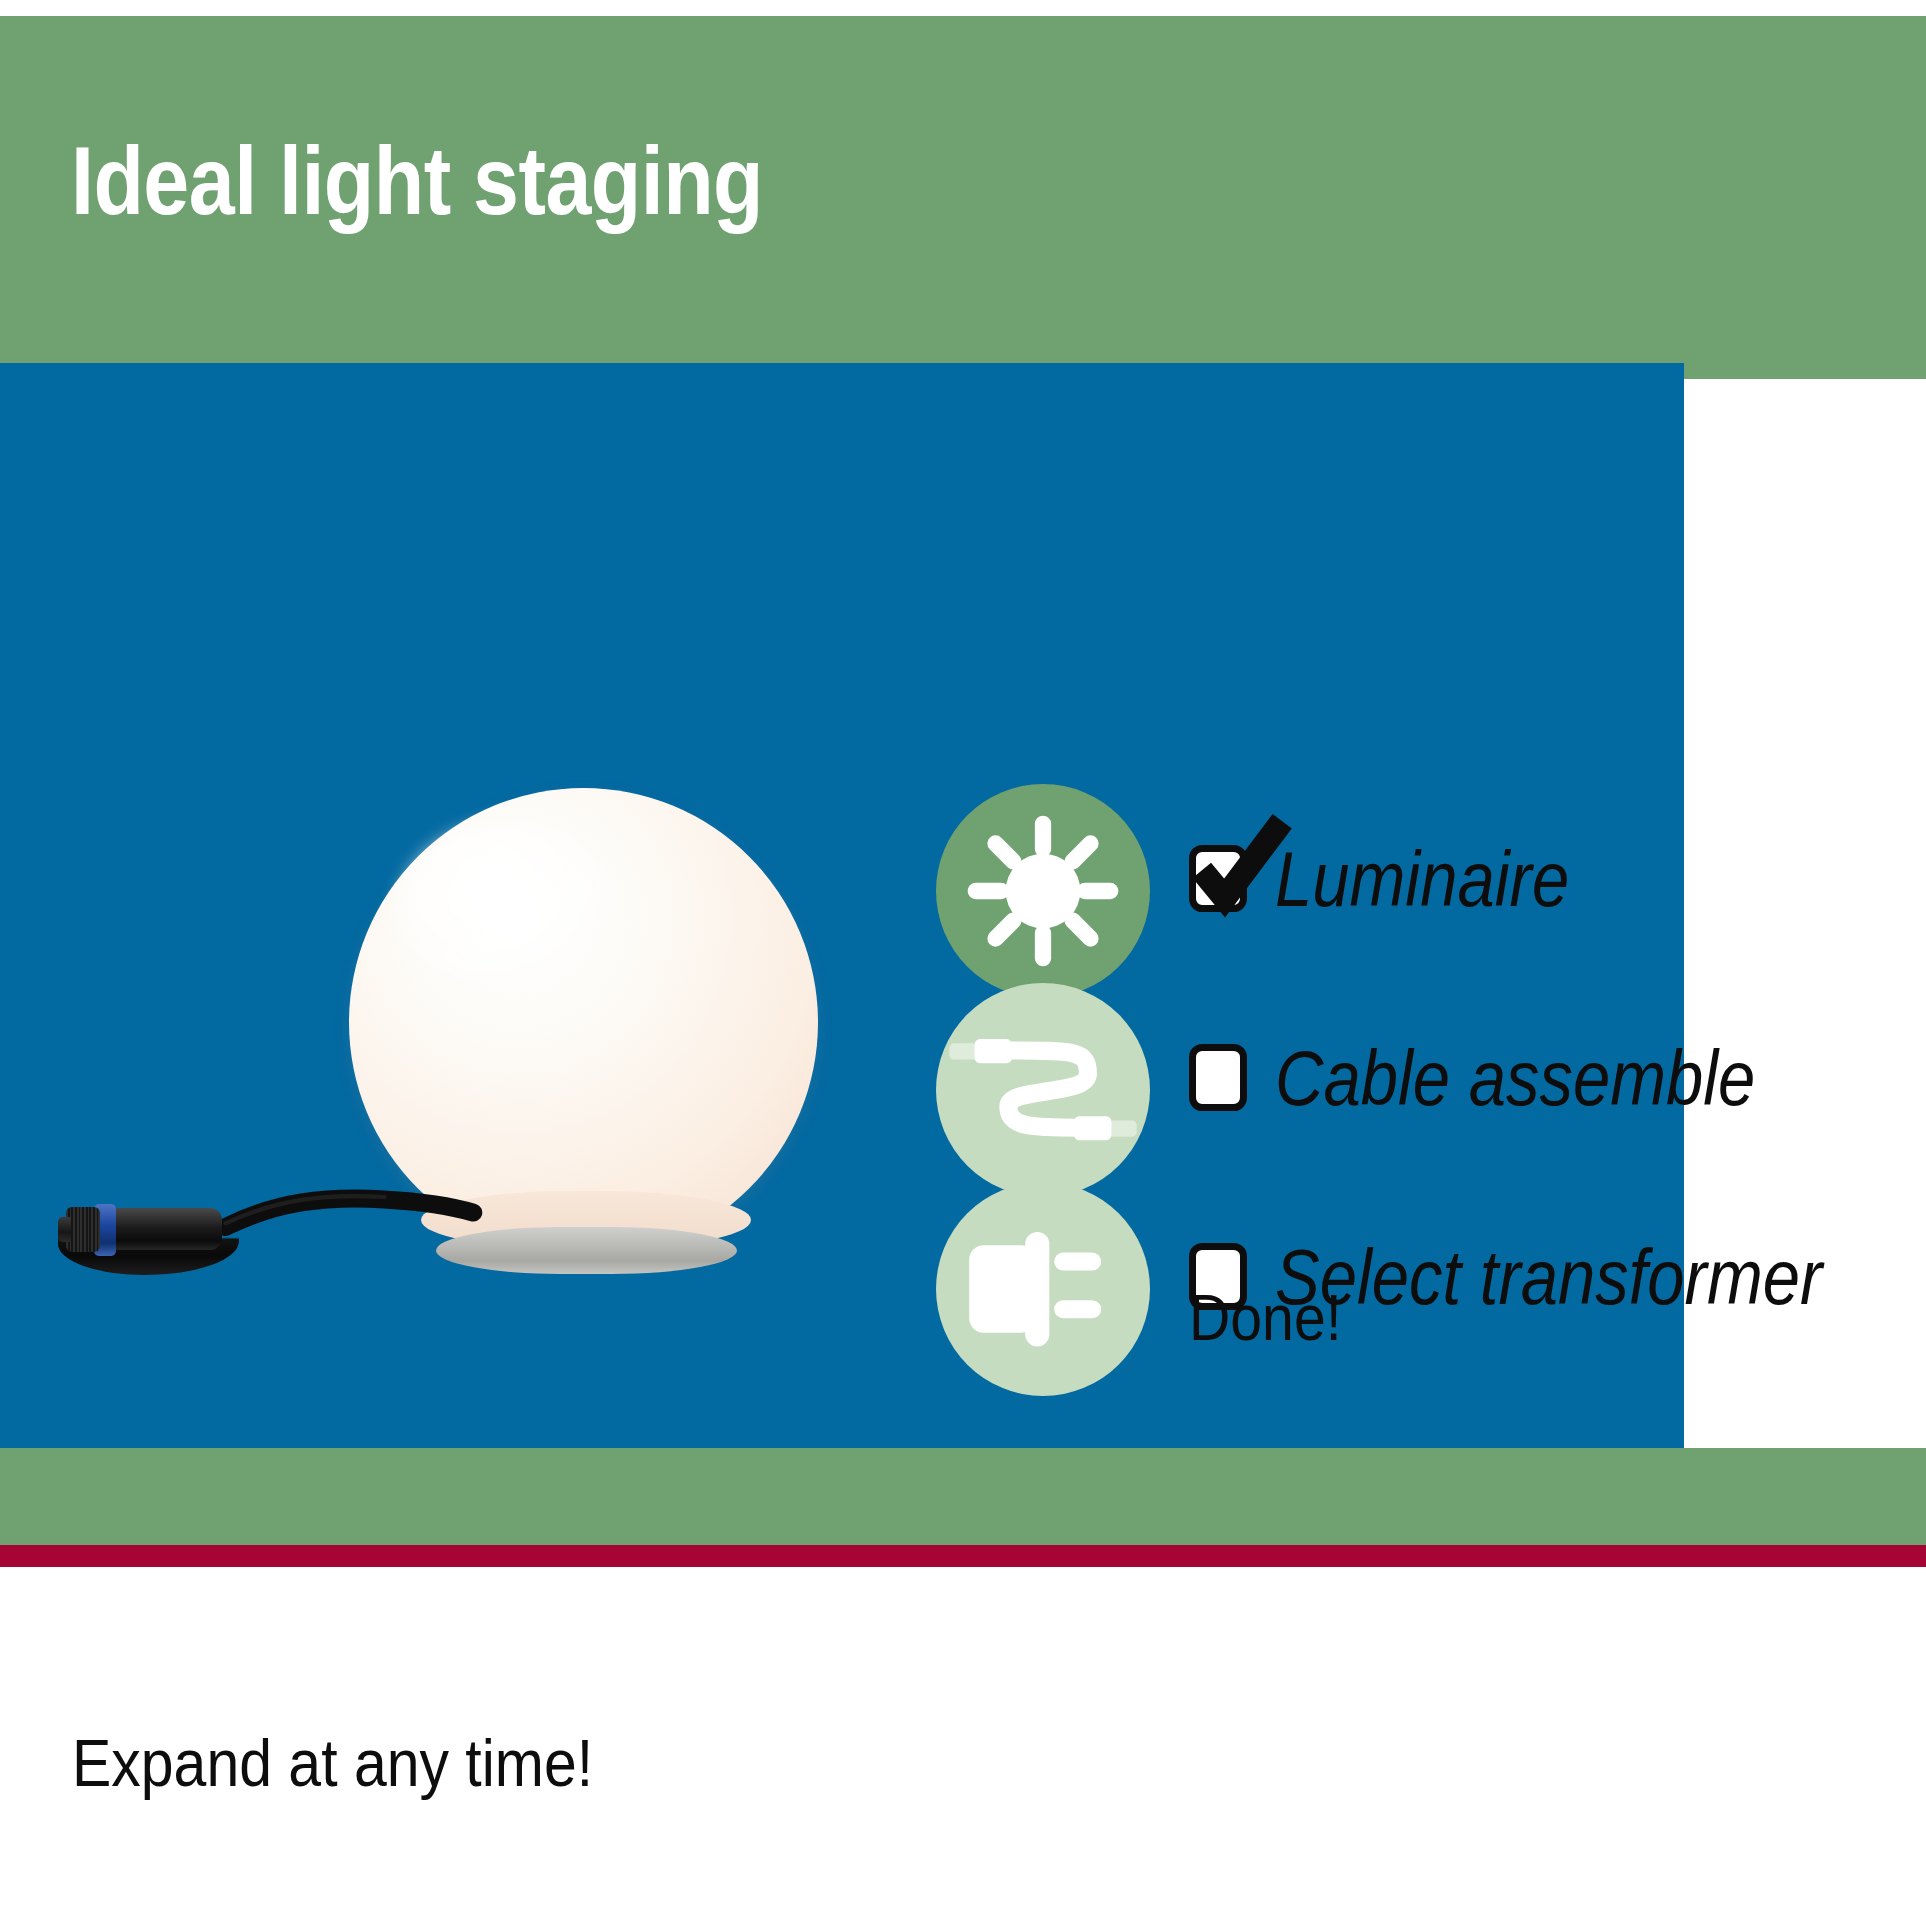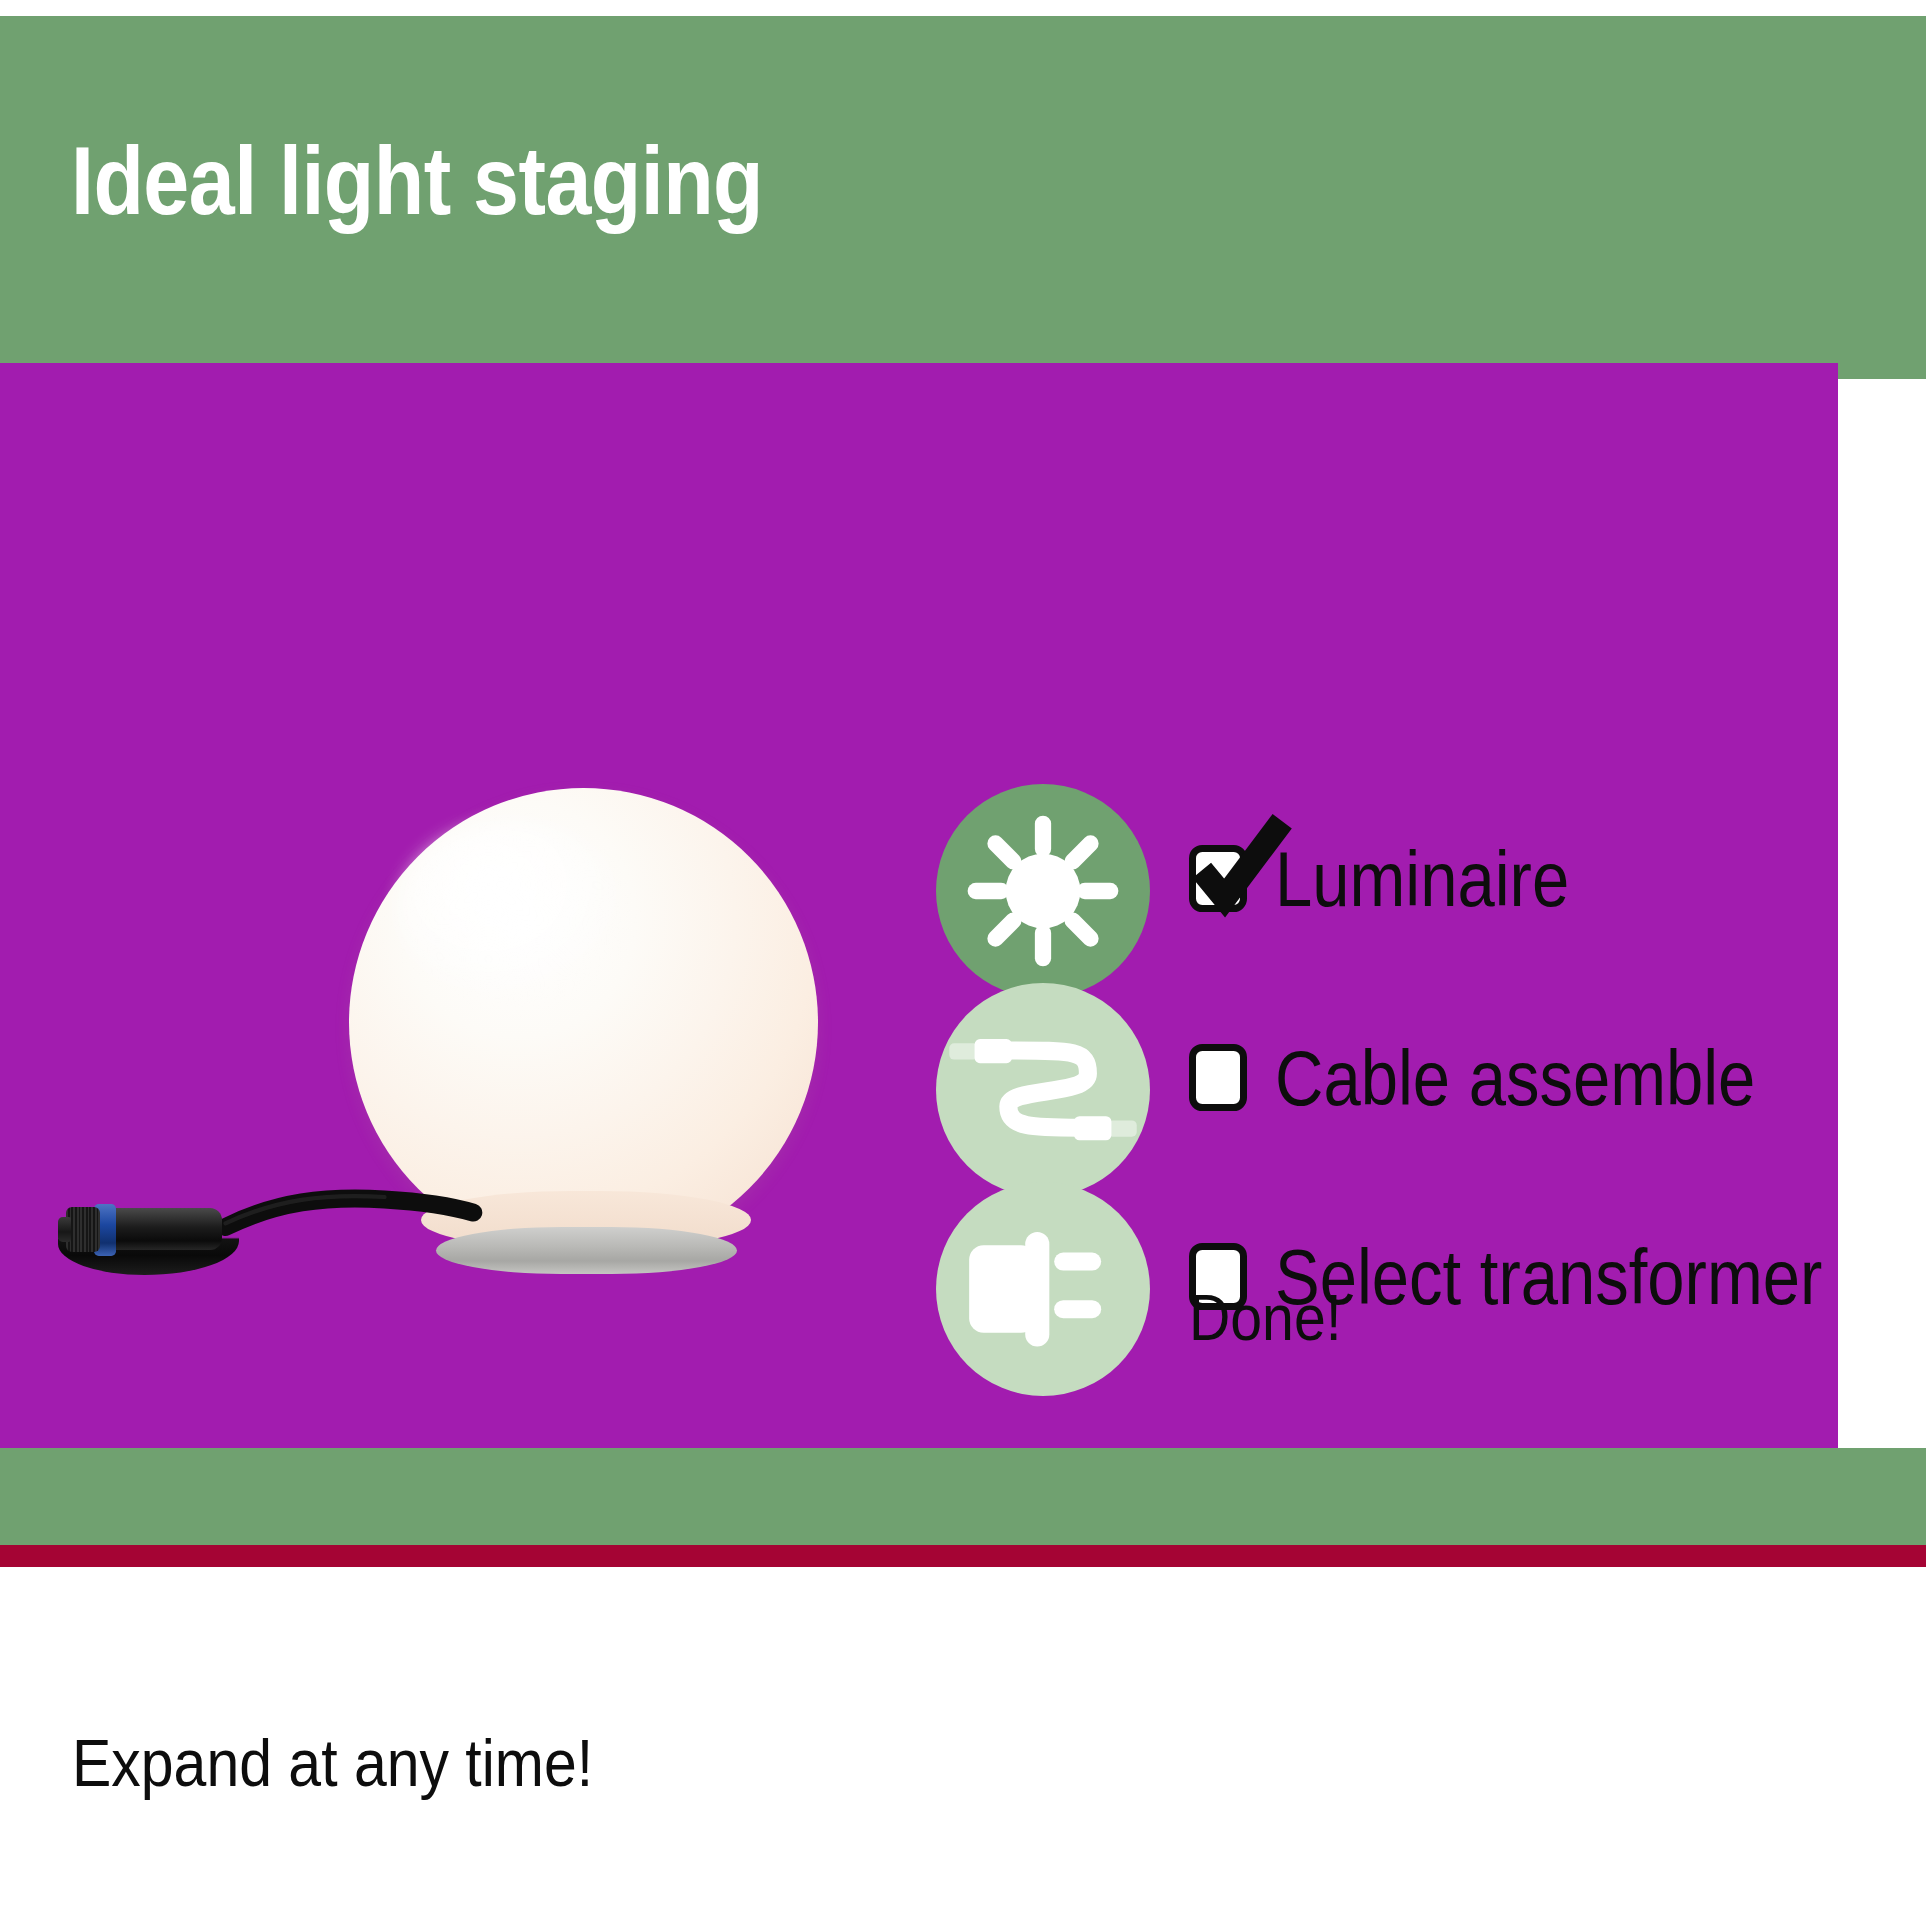--- a/index.html
+++ b/index.html
@@ -16,22 +16,23 @@
     font-family:"Liberation Sans", sans-serif;
     font-weight:700; font-size:96px; line-height:108px;
     letter-spacing:-0.6px;
     color:#ffffff;
     transform:scaleX(0.86); transform-origin:left center;
     white-space:nowrap;
   }
 
   
   .stage{
-    position:absolute; left:0; top:363px; width:1838px; height:1085px;
-    background:#a21caf;
+    position:absolute; left:0; top:363px; width:1684px; height:1085px;
+    background:#0369a1;
+    font-style:italic;
   }
 
   
   .product{
     position:absolute; left:36px; top:193px; width:819px; height:770px;
   }
   .globe{
     position:absolute; left:313px; top:232px; width:469px; height:469px;
     border-radius:50%;
     background:

